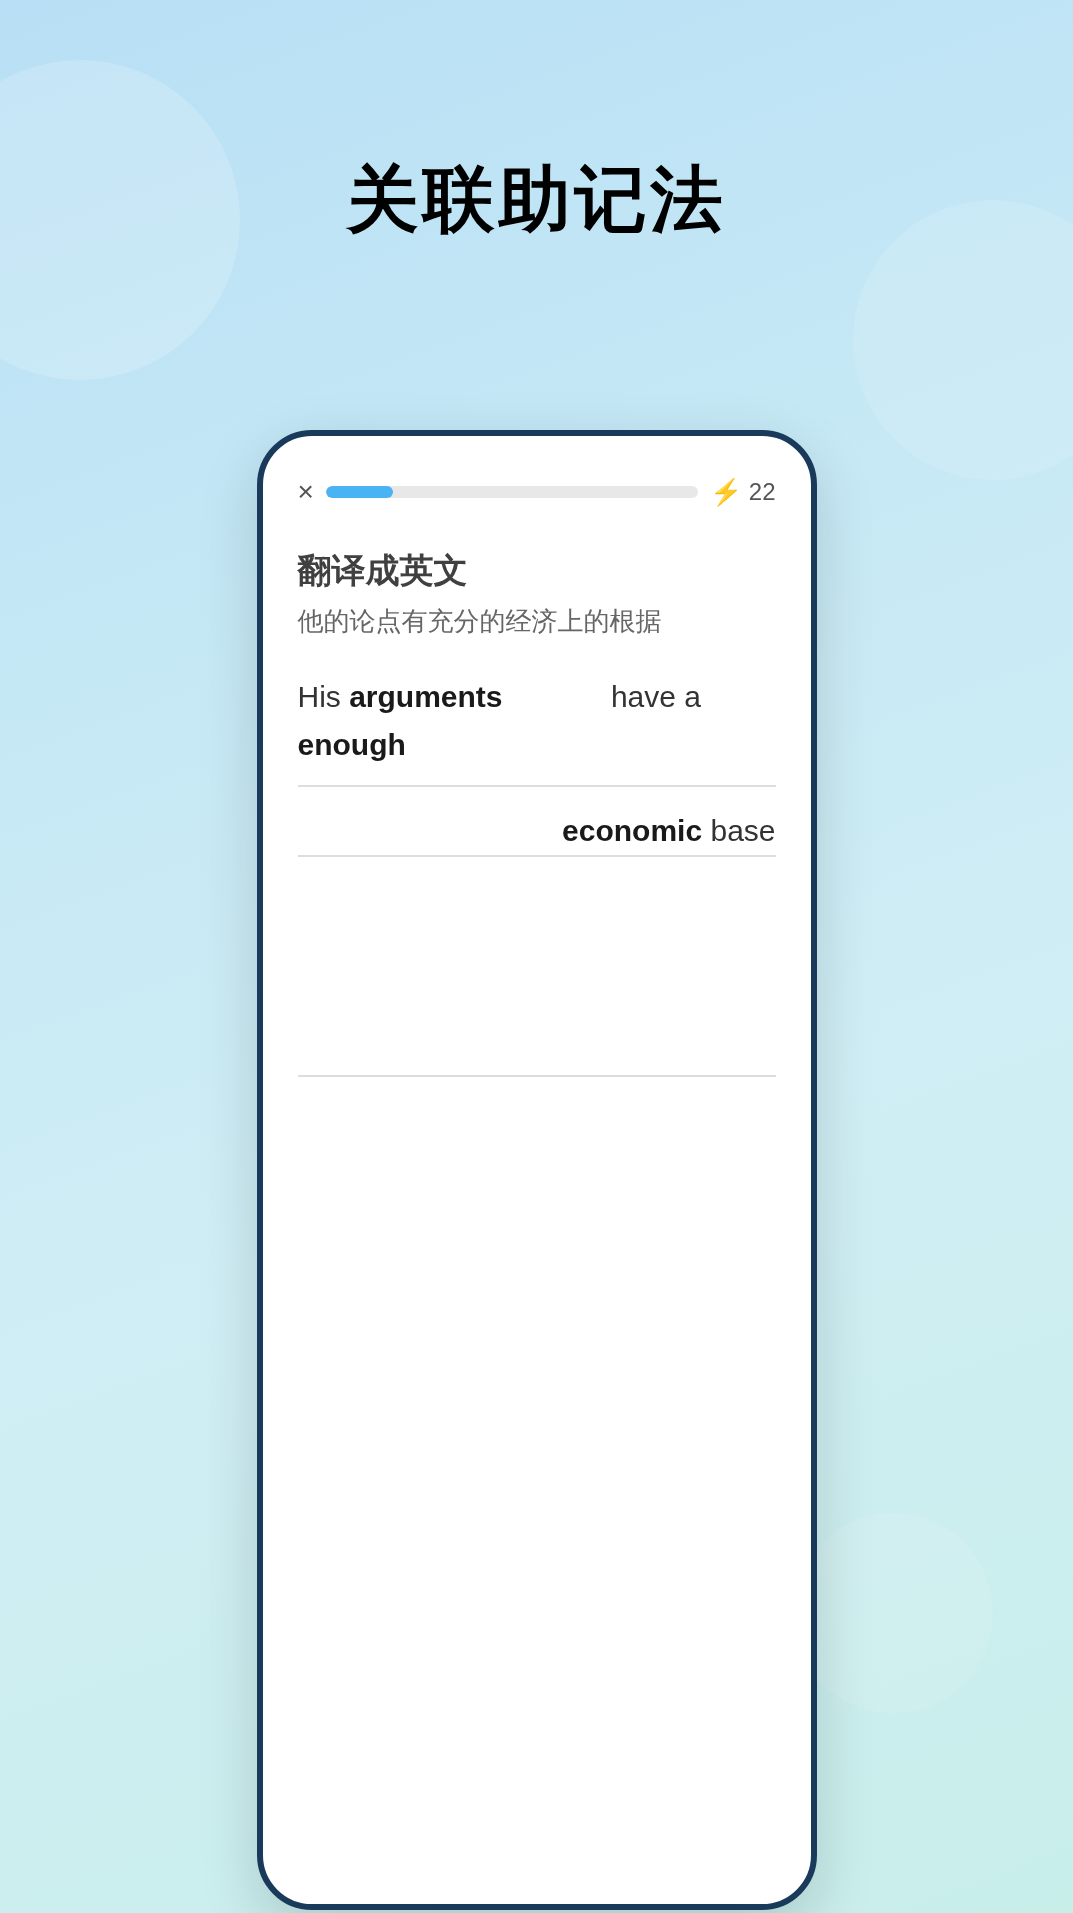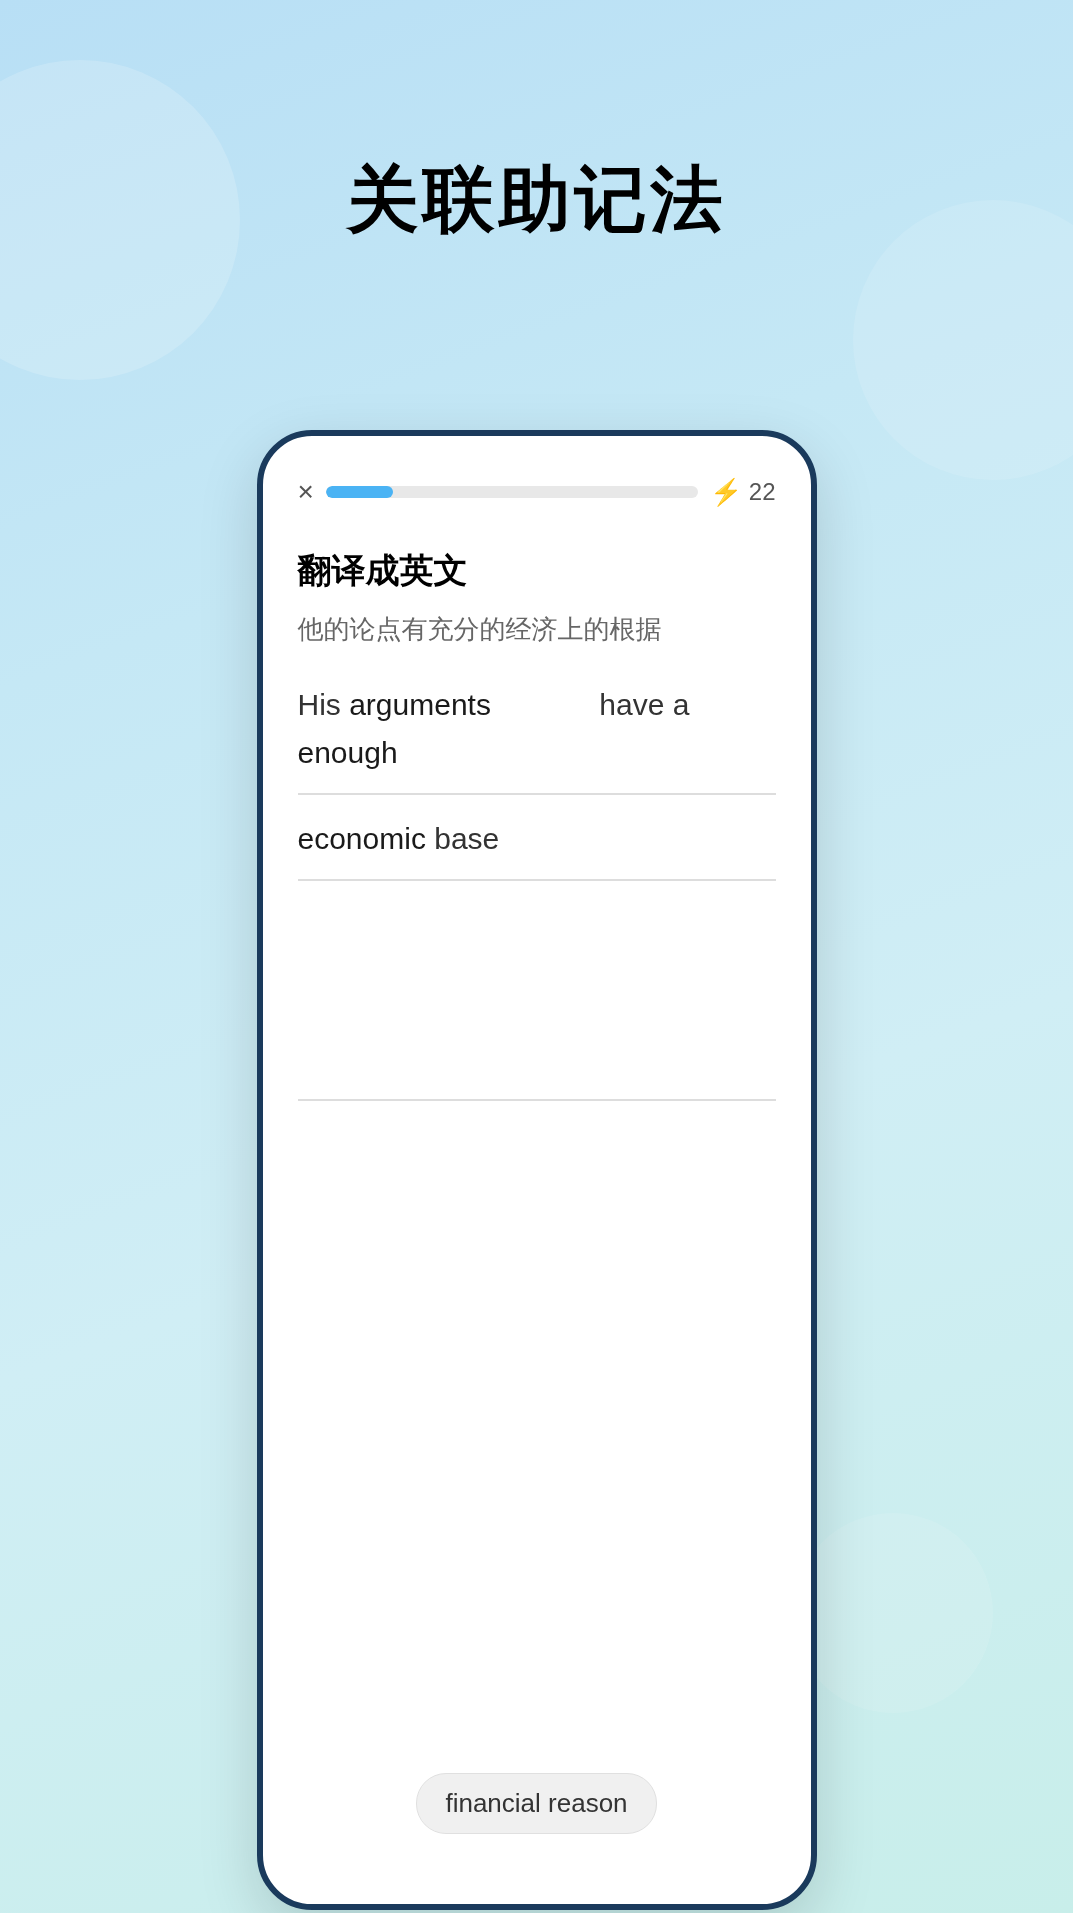--- a/index.html
+++ b/index.html
@@ -135,22 +135,22 @@
 
     .lightning-icon {
       color: #f0c040;
       font-size: 26px;
     }
 
     
     .question-label {
       font-size: 34px;
       font-weight: 700;
-      color: #000000;
-      margin-bottom: 16px;
+      color: #404040;
+      margin-bottom: 8px;
     }
 
     
     .chinese-prompt {
       font-size: 26px;
       color: #666;
       margin-bottom: 32px;
       line-height: 1.5;
     }
 
@@ -165,29 +165,29 @@
       margin-bottom: 20px;
     }
 
     .answer-text {
       font-size: 30px;
       color: #333;
       line-height: 1.6;
     }
 
     .answer-text .keyword {
-      font-weight: 400;
+      font-weight: 700;
       color: #1a1a1a;
     }
 
     .answer-line-2 {
       display: flex;
       align-items: center;
       border-bottom: 2px solid #ddd;
-      padding-bottom: 16px;
+      justify-content: flex-end;
     }
 
     
     .blank-area {
       height: 220px;
       border-bottom: 2px solid #ddd;
       margin-bottom: 20px;
     }
 
     
@@ -320,20 +320,17 @@
 
       <div class="answer-line-2">
         <span class="answer-text">
           <span class="keyword">economic</span> base
         </span>
       </div>
 
       <div class="blank-area"></div>
 
       <div class="bottom-options">
-        <div class="option-row">
-          <div class="option-chip">financial reason</div>
-        </div>
       </div>
 
     </div>
   </div>
 </div>
 
 </body></html>

